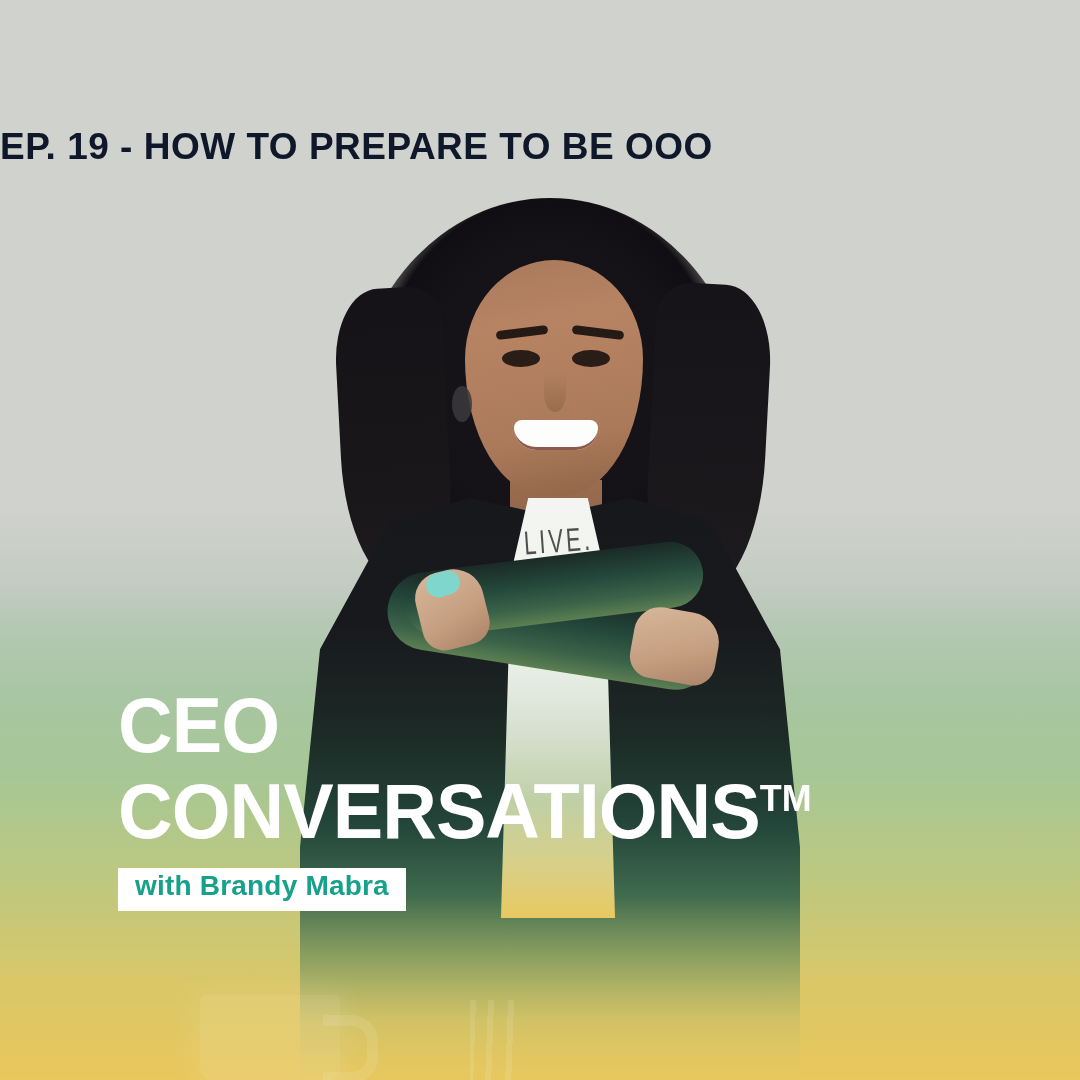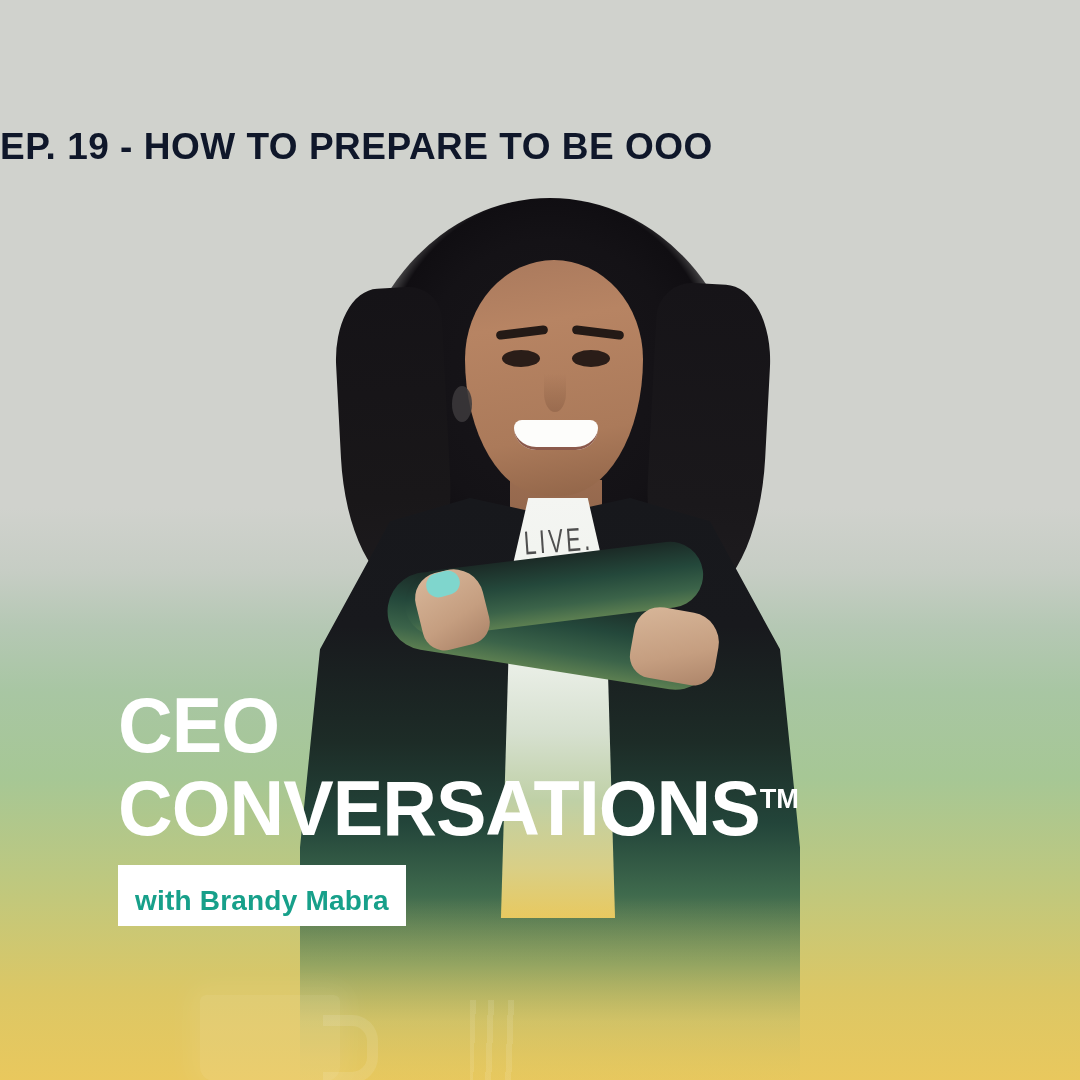--- a/index.html
+++ b/index.html
@@ -244,21 +244,21 @@
     font-size:78px;
     line-height:74px;
     font-weight:700;
     letter-spacing:-1px;
     color:#ffffff;
     white-space:nowrap;
     transform:scaleX(.97);
     transform-origin:left center;
   }
   .tm{
-    font-size:28px;
+    font-size:37px;
     vertical-align:super;
     letter-spacing:0;
     font-weight:700;
   }
   .brand-sub{
     margin-top:12px;
     font-size:43px;
     line-height:50px;
     font-weight:700;
     letter-spacing:-.3px;
@@ -266,21 +266,21 @@
     white-space:nowrap;
   }
   .host-badge{
     display:inline-block;
     margin-top:20px;
     background:#ffffff;
     color:#17a08a;
     font-size:28px;
     font-weight:700;
     letter-spacing:.2px;
-    padding:20px 17px 9px 17px;
+    padding:2px 17px 9px 17px;
     white-space:nowrap;
   }
 </style>
 </head>
 <body>
 
 <div id="cover">
 
   <div class="bg"></div>
 

